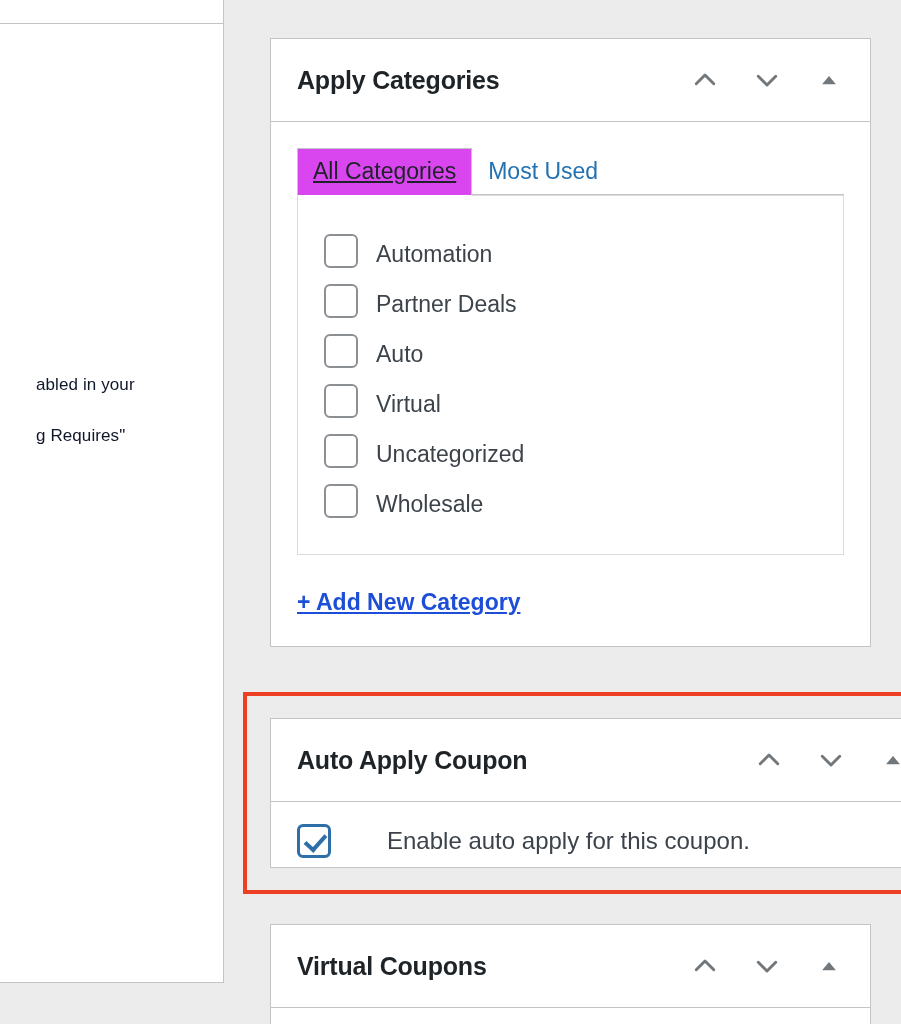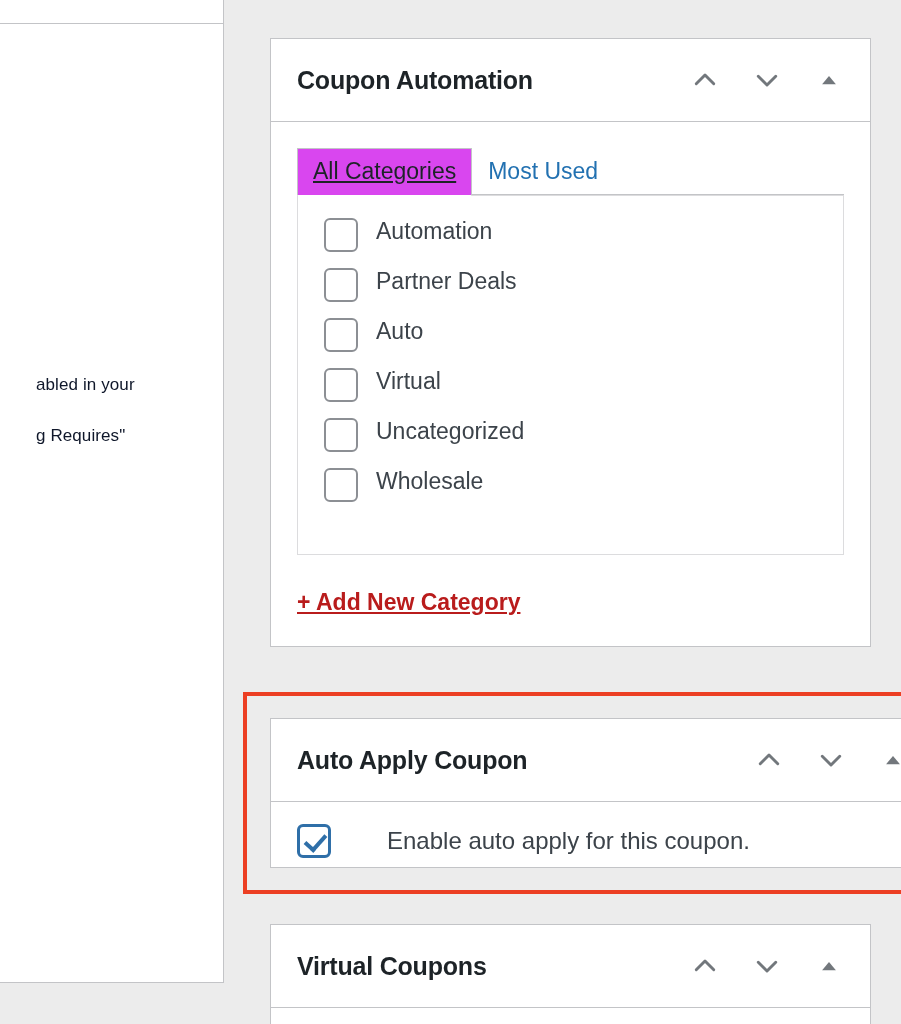--- a/index.html
+++ b/index.html
@@ -148,21 +148,21 @@
     border: 1px solid #dcdcde;
     background: #ffffff;
     box-sizing: border-box;
     height: 360px;
     padding: 22px 0 0 26px;
     margin-top: 0;
     overflow: hidden;
   }
   .cat-item {
     display: flex;
-    align-items: flex-start;
+    align-items: flex-end;
     height: 50px;
     cursor: pointer;
   }
   .cbox {
     width: 34px;
     height: 34px;
     min-width: 34px;
     border: 2px solid #8c8f94;
     border-radius: 6px;
     background: #ffffff;
@@ -176,21 +176,21 @@
     color: #3c434a;
     white-space: nowrap;
   }
 
   .addnew-wrap {
     padding: 34px 0 4px 0;
   }
   .addnew {
     font-size: 23px;
     font-weight: bold;
-    color: #b91c1c;
+    color: #1d4ed8;
     text-decoration: underline;
     cursor: pointer;
   }
 
   
   .highlight-box {
     position: absolute;
     left: 243px;
     top: 692px;
     width: 719px;
@@ -253,21 +253,21 @@
   </div>
   <div class="left-body"></div>
 </div>
 <div class="left-line l1">abled in your</div>
 <div class="left-line l2">g Requires"</div>
 
 <div class="right-col">
 
   <div class="postbox box-coupon-cats">
     <div class="pb-header">
-      <div class="pb-title">Coupon Automation</div>
+      <div class="pb-title">Apply Categories</div>
       <div class="pb-actions">
         <span class="icon-btn">
           <svg width="30" height="30" viewBox="0 0 24 24" fill="none" stroke="#72777c" stroke-width="2.3" stroke-linecap="round" stroke-linejoin="round">
             <polyline points="5,15 12,8 19,15"></polyline>
           </svg>
         </span>
         <span class="icon-btn">
           <svg width="30" height="30" viewBox="0 0 24 24" fill="none" stroke="#72777c" stroke-width="2.3" stroke-linecap="round" stroke-linejoin="round">
             <polyline points="5,9 12,16 19,9"></polyline>
           </svg>

